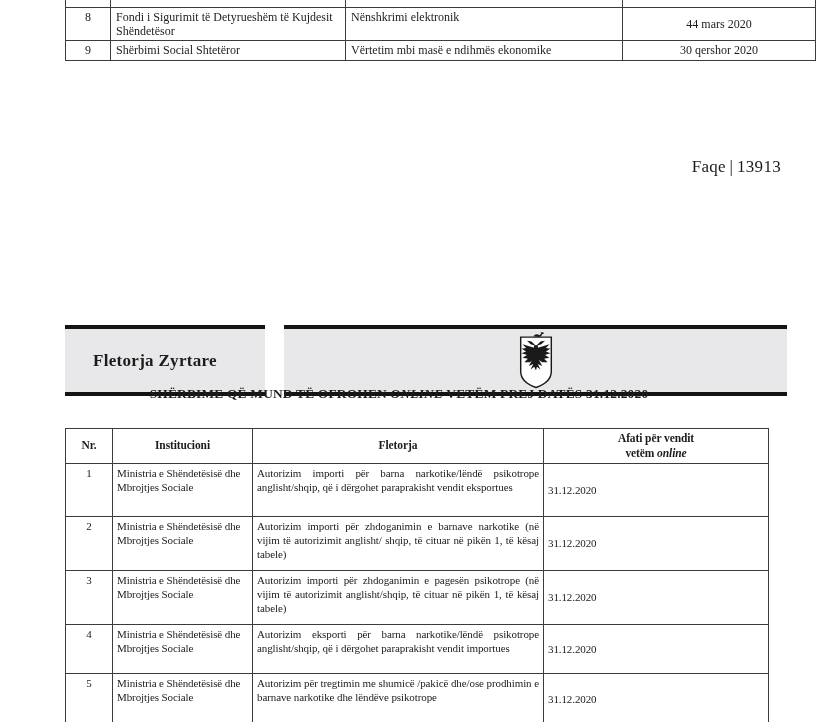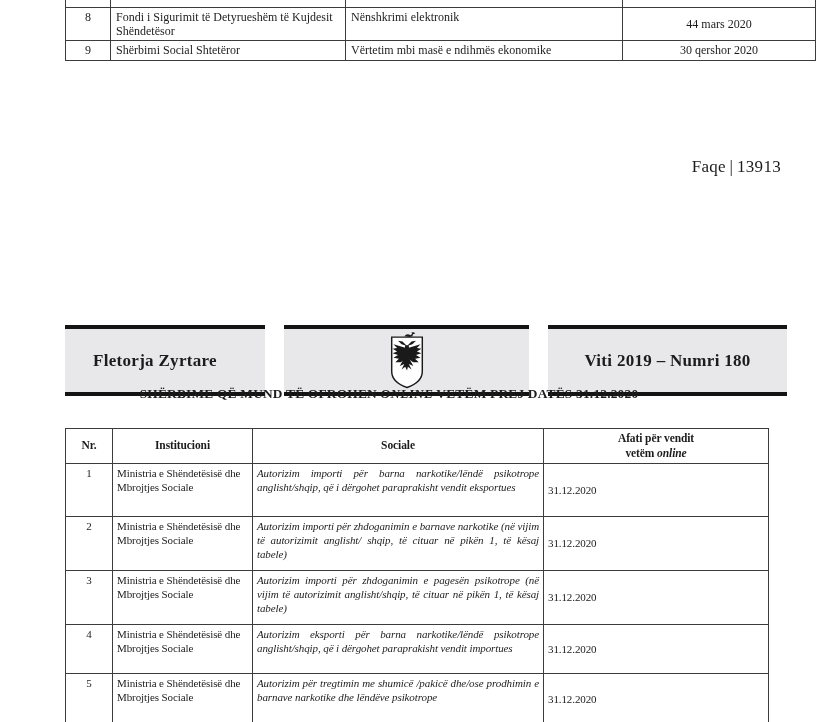--- a/index.html
+++ b/index.html
@@ -67,21 +67,21 @@
     font-weight: bold;
     font-size: 17px;
     letter-spacing: 0.3px;
     white-space: nowrap;
   }
   #emblem-svg { display: block; }
 
   
   #section-title {
     position: absolute;
-    left: 65px; top: 386px;
+    left: 75px; top: 386px;
     width: 648px;
     text-align: center;
     font-weight: bold;
     font-size: 13.4px;
     letter-spacing: 0.2px;
     white-space: nowrap;
   }
   #section-title .it { font-style: italic; }
 
   
@@ -91,21 +91,21 @@
     font-weight: bold;
     text-align: center;
     vertical-align: middle;
     padding: 2px 3px;
     height: 30px;
     font-size: 11.5px;
   }
   #main-table th .it { font-style: italic; }
   #main-table td { padding: 2px 4px; }
   #main-table td.c-nr { text-align: center; }
-  #main-table td.c-title { text-align: justify; font-style: italic; }
+  #main-table td.c-title { text-align: justify; }
   #main-table td.c-date { text-align: left; vertical-align: middle; }
 </style>
 </head>
 <body>
 
 <div id="page">
 
   <div id="top-table-wrap">
     <table class="doc-table" id="top-table">
       <colgroup>
@@ -159,42 +159,39 @@
 
             <path d="M19 18 L5 14 L9 18 L4 19 L9 22 L4 24 L10 26 L5 29 L11 30 L7 34 L13 34 L19 30 Z"></path>
 
             <path d="M21 18 L35 14 L31 18 L36 19 L31 22 L36 24 L30 26 L35 29 L29 30 L33 34 L27 34 L21 30 Z"></path>
 
             <path d="M18 15 h4 l1 16 l4 7 l-5 -2 l3 6 l-4 -3 l-1 4 l-2 -4 l-4 3 l3 -6 l-5 2 l4 -7 z"></path>
           </g>
         </svg>
       </span>
     </div>
-    <div class="banner-box" id="banner-right">
-      <span class="banner-text">Viti 2019 – Numri 180</span>
-    </div>
   </div>
 
   <div id="section-title">
     <span>SHËRBIME QË MUND TË OFROHEN </span><span class="it">ONLINE</span><span> VETËM PREJ DATËS 31.12.2020</span>
   </div>
 
   <div id="main-table-wrap">
     <table class="doc-table" id="main-table">
       <colgroup>
         <col style="width:47px">
           <col style="width:140px">
           <col style="width:291px">
           <col style="width:225px">
       </colgroup>
       <thead>
         <tr>
           <th>Nr.</th>
           <th>Institucioni</th>
-          <th>Sociale</th>
+          <th>Fletorja</th>
           <th>
             <span>Afati për vendit</span><br>
             <span>vetëm </span><span class="it">online</span>
           </th>
         </tr>
       </thead>
       <tbody id="main-table-body">
           <tr style="height: 53px;">
             <td class="c-nr">1</td>
             <td class="c-inst">Ministria e Shëndetësisë dhe Mbrojtjes Sociale</td>

